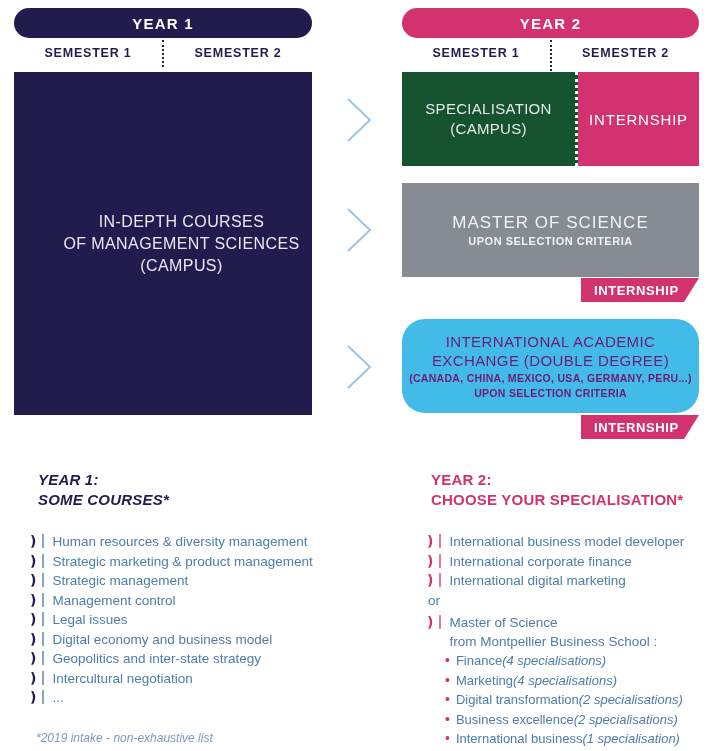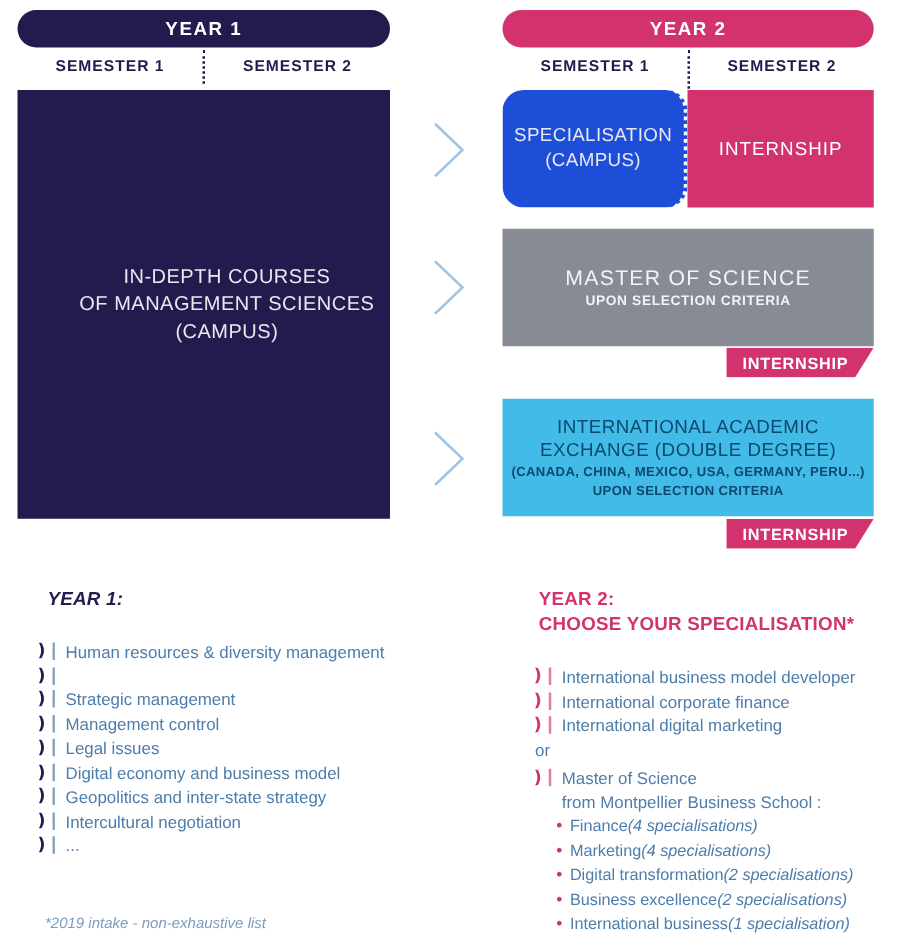--- a/index.html
+++ b/index.html
@@ -29,33 +29,32 @@
   
   .center-col {
     display:flex; flex-direction:column; align-items:center; justify-content:center;
     text-align:center;
   }
   .main-navy { color:#e9e7f0; }
   .main-navy .ln { font-size:16px; line-height:22px; letter-spacing:0.4px; }
 
   .split-box { display:flex; }
   .split-left {
-    width:148px; background:#1d4ed8; color:#e9e7f0;
+    width:176px; background:#14532d; color:#e9e7f0;
     border-right:3px dotted #ffffff;
-    border-radius:17px;
   }
   .split-left .ln { font-size:15px; line-height:20px; letter-spacing:0.3px; }
   .split-right { flex:1; background:#d2336f; color:#fff; }
   .split-right .ln { font-size:15px; letter-spacing:0.8px; }
 
   .gray-box { color:#f2f3f4; }
   .gray-box .t1 { font-size:17px; letter-spacing:1px; line-height:22px; }
   .gray-box .t2 { font-size:11px; font-weight:bold; letter-spacing:0.5px; line-height:15px; }
 
-  .cyan-box { color:#0c4a6e; }
+  .cyan-box { color:#701a75;border-radius:23px; }
   .cyan-box .t1 { font-size:15px; line-height:19px; letter-spacing:0.4px; }
   .cyan-box .t2 { font-size:10.5px; font-weight:bold; letter-spacing:0.3px; line-height:15px; margin-top:1px; }
 
   .tag {
     width:118px; height:24px; background:#d2336f; color:#fff;
     font-weight:bold; font-size:13px; letter-spacing:0.6px;
     display:flex; align-items:center; padding-left:13px;
     clip-path:polygon(0 0, 100% 0, calc(100% - 15px) 100%, 0 100%);
   }
 
@@ -147,29 +146,31 @@
     <div class="t1">INTERNATIONAL ACADEMIC</div>
     <div class="t1">EXCHANGE (DOUBLE DEGREE)</div>
     <div class="t2">(CANADA, CHINA, MEXICO, USA, GERMANY, PERU...)</div>
     <div class="t2" style="margin-top:0;">UPON SELECTION CRITERIA</div>
   </div>
   <div class="abs tag" style="left:581px; top:415px;">INTERNSHIP</div>
 
   <div class="abs y1" style="left:30px; top:470px; width:340px;">
     <div class="list-title">
       <div>YEAR 1:</div>
+      <div>SOME COURSES*</div>
     </div>
     <div class="li">
         <span class="bullet">)</span>
         <span class="bbar"></span>
         <span>Human resources &amp; diversity management</span>
       </div>
     <div class="li">
         <span class="bullet">)</span>
         <span class="bbar"></span>
+        <span>Strategic marketing &amp; product management</span>
       </div>
     <div class="li">
         <span class="bullet">)</span>
         <span class="bbar"></span>
         <span>Strategic management</span>
       </div>
     <div class="li">
         <span class="bullet">)</span>
         <span class="bbar"></span>
         <span>Management control</span>

